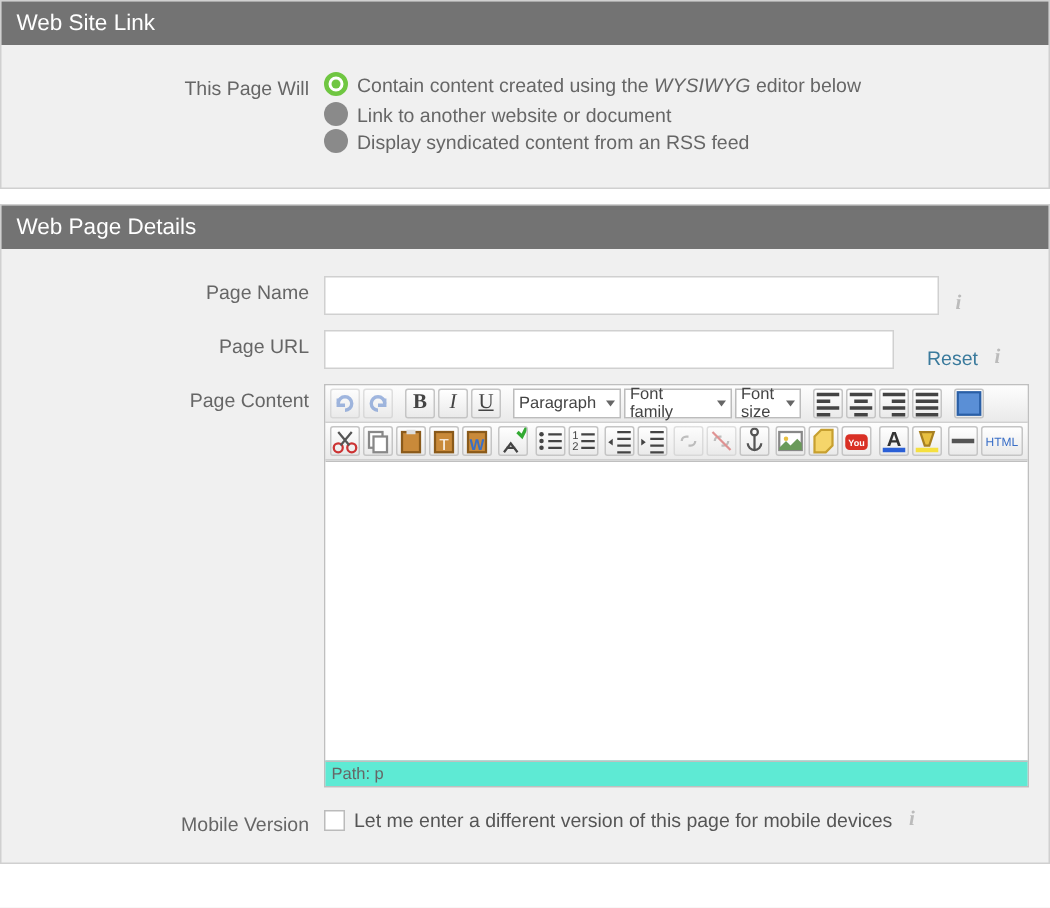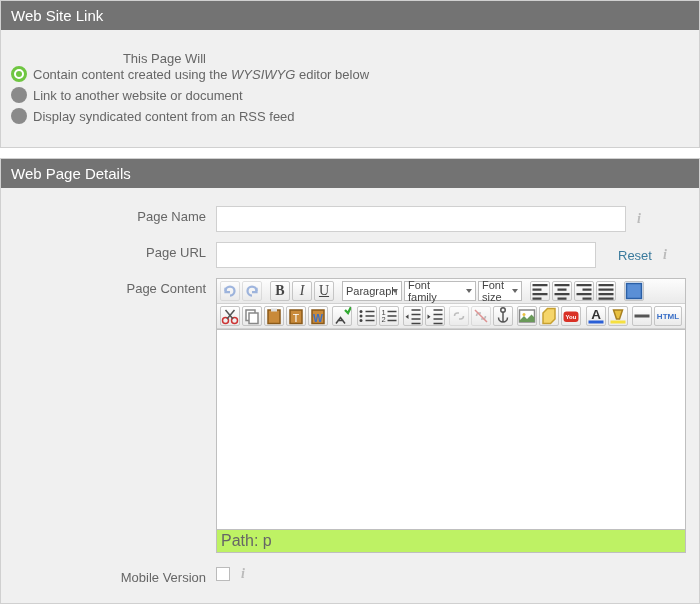--- a/index.html
+++ b/index.html
@@ -14,30 +14,30 @@
   .panel + .gap { height: 10px; background: #fff; }
   .panel-header {
     background: #737373;
     color: #fff;
     padding: 6px 10px;
     font-size: 15px;
     font-weight: normal;
   }
   .panel-body { padding: 18px 10px 18px 10px; }
   .row { display: flex; align-items: flex-start; margin-bottom: 10px; }
-  .row.nogap { margin-bottom: 2px; flex-direction: column; }
+  .row.nogap { margin-bottom: 2px; }
   .label-col {
     width: 205px;
     text-align: right;
     padding-right: 10px;
     padding-top: 3px;
     color: #666;
     flex-shrink: 0;
   }
-  .field-col { flex: 1; display: flex; align-items: center; gap: 6px; }
+  .field-col { flex: 1; display: flex; align-items: flex-end; gap: 6px; }
   .radio {
     width: 16px; height: 16px;
     border-radius: 50%;
     background: #8a8a8a;
     flex-shrink: 0;
     display: inline-flex;
     align-items: center;
     justify-content: center;
   }
   .radio.checked {
@@ -126,23 +126,23 @@
     border-right: 3px solid transparent;
     border-top: 4px solid #666;
   }
   .tgroupsep { width: 4px; }
   .editor-area {
     background: #fff;
     height: 200px;
     border-top: 1px solid #bfbfbf;
   }
   .editor-status {
-    background: #bef264;
+    background: #5eead4;
     border-top: 1px solid #bfbfbf;
-    font-size: 16px;
+    font-size: 11px;
     color: #666;
     padding: 2px 4px;
   }
   .checkbox {
     width: 14px; height: 14px;
     border: 1px solid #bbb;
     background: #fff;
     flex-shrink: 0;
   }
   .bold { font-weight: bold; font-family: 'Times New Roman', serif; font-size: 14px; }
@@ -234,21 +234,21 @@
             <span class="tbtn">
                 <span class="bold">B</span>
               </span>
             <span class="tbtn">
                 <span class="italic">I</span>
               </span>
             <span class="tbtn">
                 <span class="underline">U</span>
               </span>
             <span class="tgroupsep"></span>
-            <span class="tsel" style="width:60px">Paragraph</span>
+            <span class="tsel" style="width:72px">Paragraph</span>
             <span class="tsel" style="width:72px">Font family</span>
             <span class="tsel" style="width:44px">Font size</span>
             <span class="tgroupsep"></span>
             <span class="tbtn">
               <svg viewBox="0 0 12 12">
                   <path d="M1 2h10M1 5h6M1 8h10M1 11h6" stroke="#444" stroke-width="1.5"></path>
                 </svg>
             </span>
             <span class="tbtn">
               <svg viewBox="0 0 12 12">
@@ -390,31 +390,32 @@
                   <path d="M3 2 L9 2 L7 8 L5 8 Z" fill="#e8c040" stroke="#a88020"></path>
                   <rect x="1" y="9" width="10" height="2" fill="#f5e040"></rect>
                 </svg>
             </span>
             <span class="tgroupsep"></span>
             <span class="tbtn">
               <svg viewBox="0 0 12 12">
                   <rect x="1" y="5" width="10" height="2" fill="#555"></rect>
                 </svg>
             </span>
-            <span class="tbtn" style="width:28px;font-size:8px;color:#3a6fc7;font-weight:bold">HTML</span>
+            <span class="tbtn" style="width:28px;font-size:8px;color:#3a6fc7;font-weight:normal">HTML</span>
           </div>
 
           <div class="editor-area"></div>
           <div class="editor-status">Path: p</div>
         </div>
       </div>
     </div>
 
     <div class="row" style="margin-bottom:0;margin-top:14px">
       <div class="label-col">Mobile Version</div>
       <div class="field-col">
         <span class="checkbox"></span>
+        <span>Let me enter a different version of this page for mobile devices</span>
         <span class="info-icon">i</span>
       </div>
     </div>
 
   </div>
 </div>
 
 </body></html>

